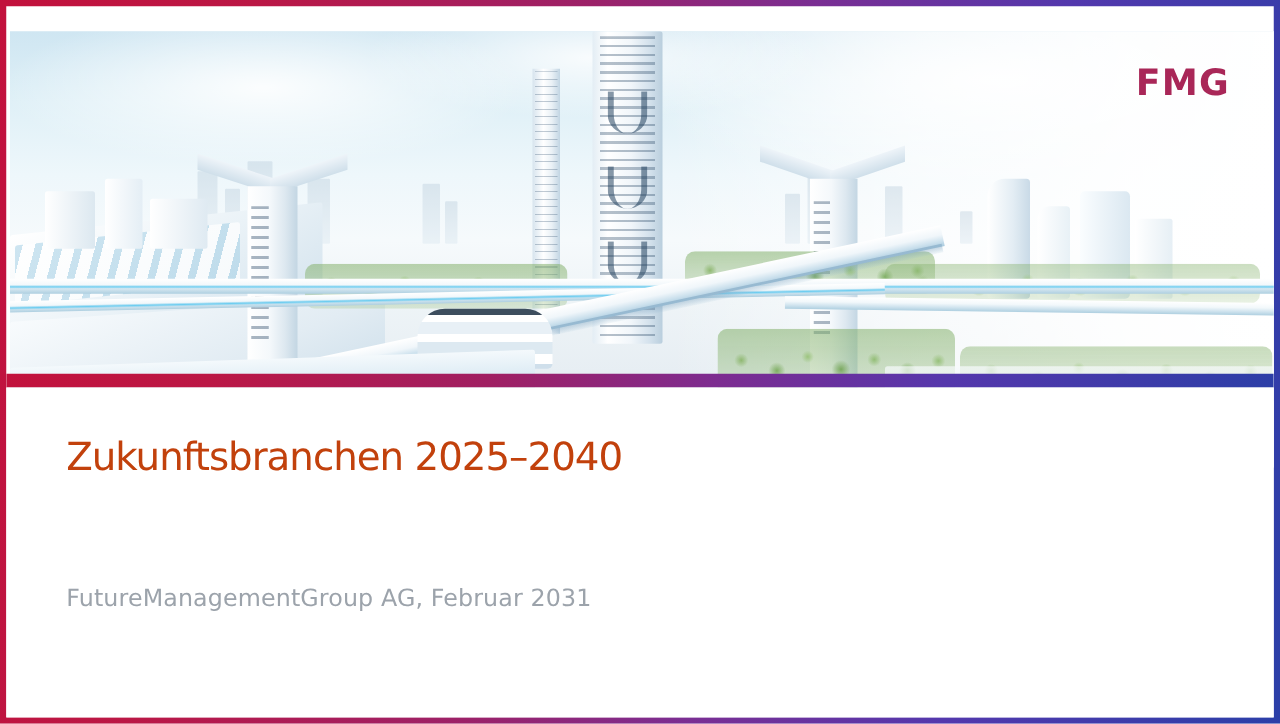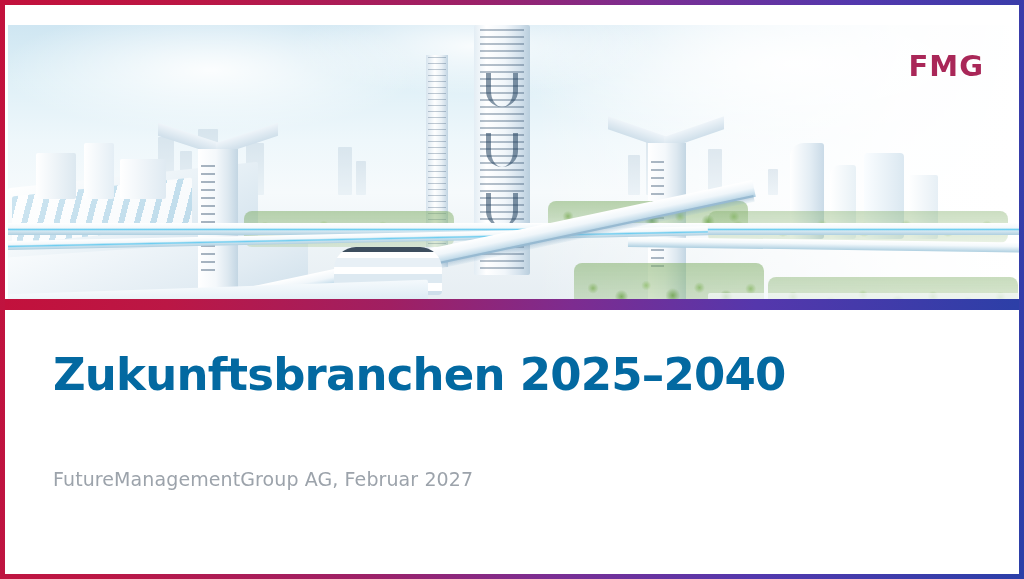--- a/index.html
+++ b/index.html
@@ -109,22 +109,22 @@
   .divider{
     position:absolute; left:0; top:294px; width:100%; height:11px;
     background:linear-gradient(100deg,#c2113c 0%,#bb1745 16%,#a01f62 38%,#7d2c90 56%,#5537ac 74%,#2c3fa7 100%);
   }
 
   
   .content{ position:absolute; left:0; top:305px; right:0; bottom:0; background:#fff; }
 
   .title{
     position:absolute; left:48px; top:38px;
-    font-size:45px; font-weight:700; letter-spacing:-0.8px;
-    color:#0369a1; font-family:"DejaVu Sans", sans-serif;
+    font-size:31px; font-weight:400; letter-spacing:-0.8px;
+    color:#c2410c; font-family:"DejaVu Sans", sans-serif;
     white-space:nowrap;
   }
   .subtitle{
     position:absolute; left:48px; top:93px;
     font-size:25px; font-weight:700; letter-spacing:-0.2px;
     font-family:"DejaVu Sans", sans-serif; white-space:nowrap;
     background:linear-gradient(90deg,#c21340 0%,#b81a52 22%,#a32173 46%,#7e2e9b 70%,#4a3aa9 100%);
     -webkit-background-clip:text; background-clip:text;
     -webkit-text-fill-color:transparent; color:transparent;
   }
@@ -229,17 +229,17 @@
       <div class="bldg" style="left:700px;top:268px;width:324px;height:28px;
                   background:linear-gradient(to bottom,#f8fbfd,#e3eef5);opacity:.7;"></div>
 
       <div class="fmg-logo">FMG</div>
     </div>
 
     <div class="divider"></div>
 
     <div class="content">
       <div class="title">Zukunftsbranchen 2025–2040</div>
-      <div class="byline">FutureManagementGroup AG, Februar 2027</div>
+      <div class="byline">FutureManagementGroup AG, Februar 2031</div>
     </div>
 
   </div>
 </div>
 
 </body></html>

